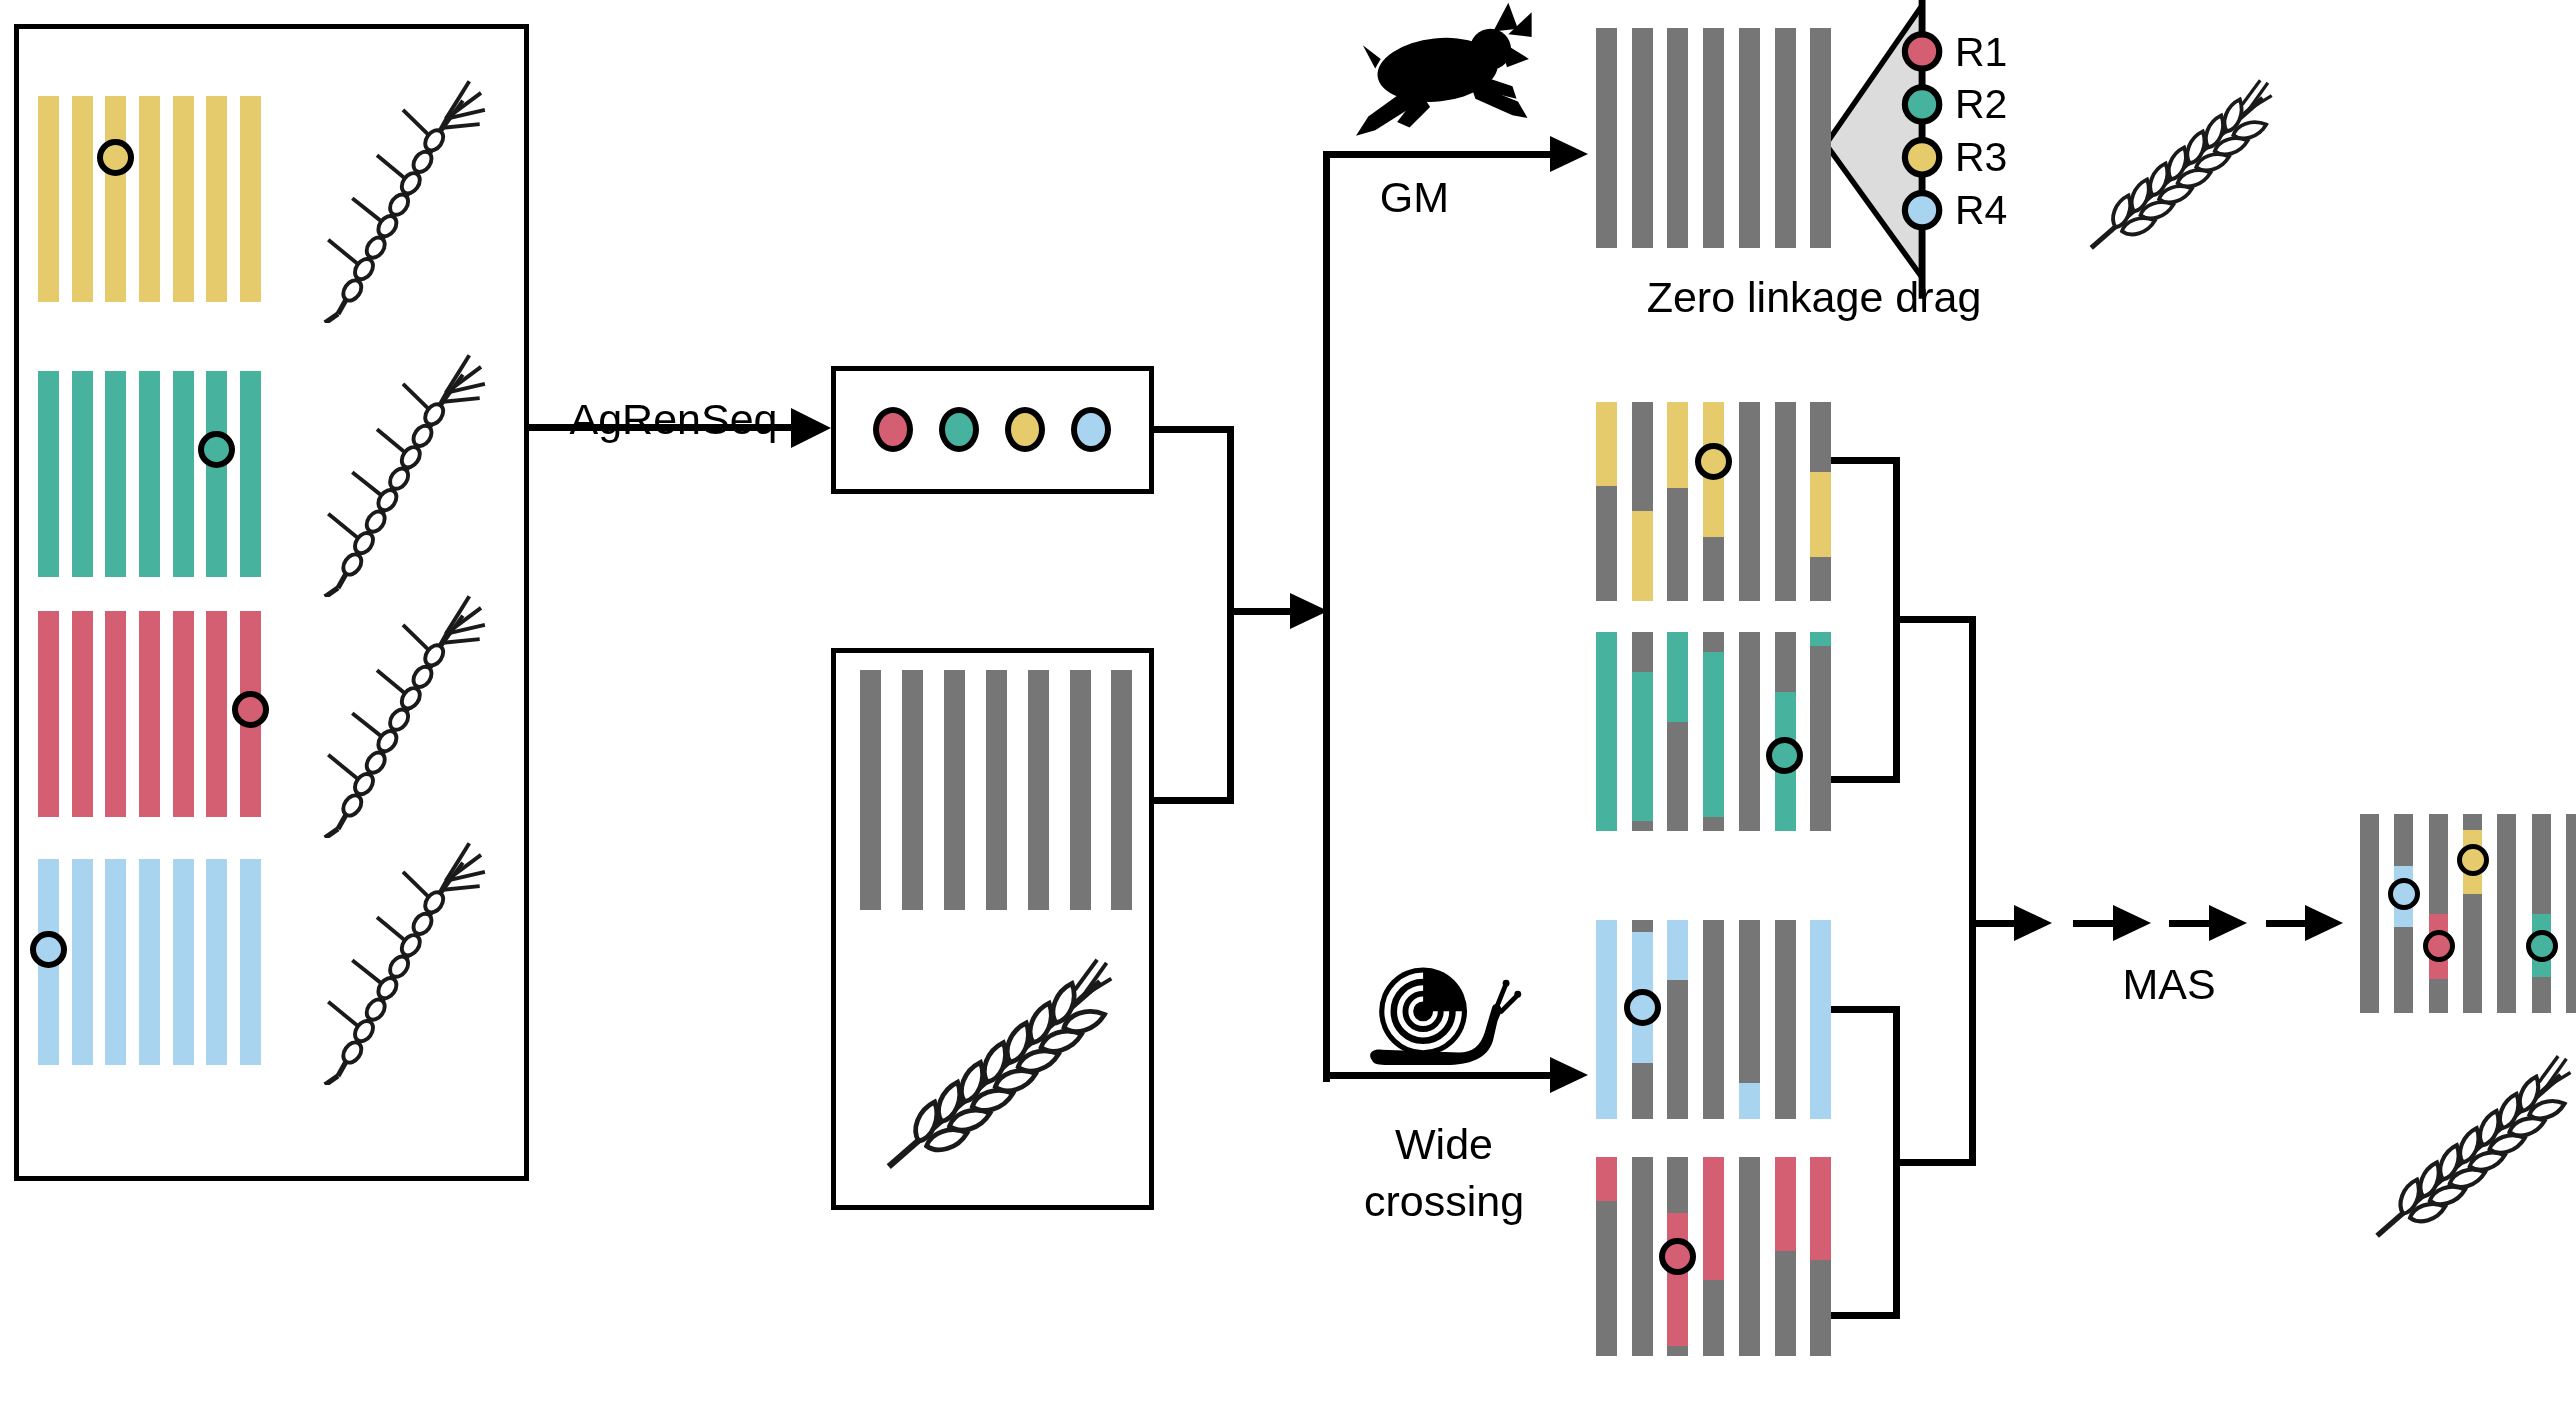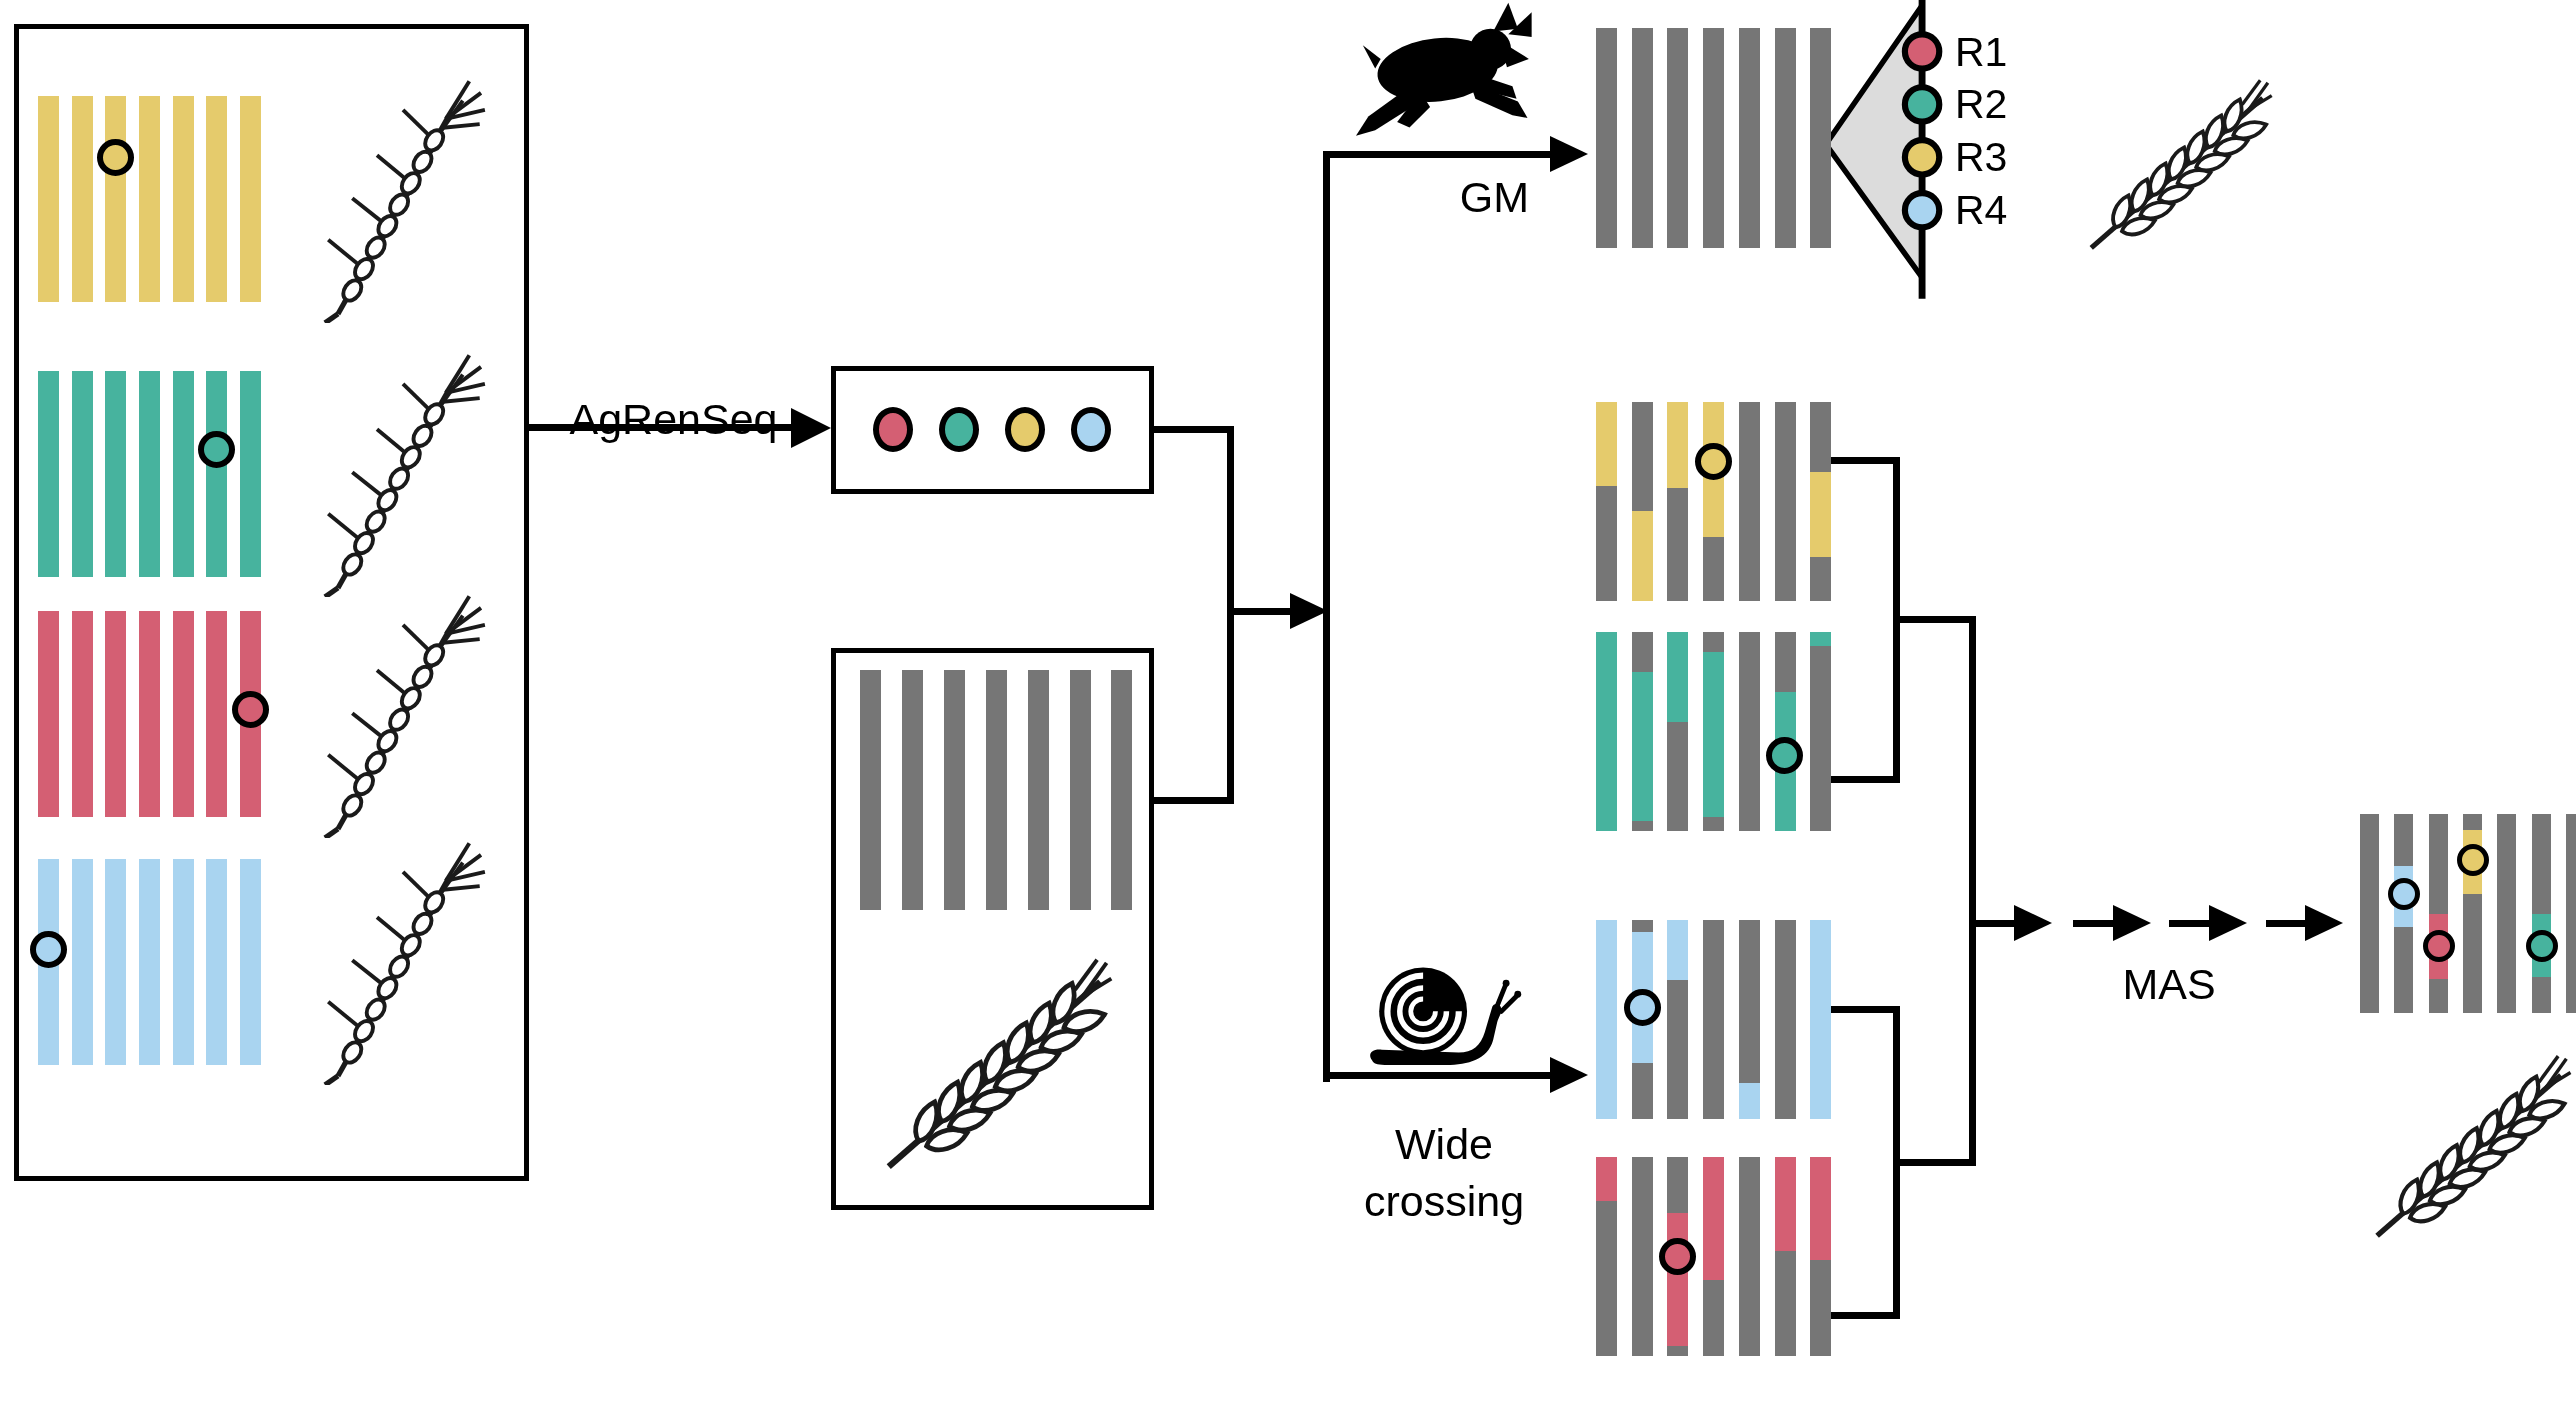--- a/index.html
+++ b/index.html
@@ -59,21 +59,22 @@
   <div class="ln" style="left:1973px;top:920px;width:41px;height:6.9px;"></div>
   <div class="ah" style="left:2014px;top:905px;border-top-width:18.5px;border-bottom-width:18.5px;"></div>
   <div class="ln" style="left:2073px;top:920px;width:40px;height:6.9px;"></div>
   <div class="ah" style="left:2113px;top:905px;border-top-width:18.5px;border-bottom-width:18.5px;"></div>
   <div class="ln" style="left:2169px;top:920px;width:40px;height:6.9px;"></div>
   <div class="ah" style="left:2209px;top:905px;border-top-width:18.5px;border-bottom-width:18.5px;"></div>
   <div class="ln" style="left:2266px;top:920px;width:40px;height:6.9px;"></div>
   <div class="ah" style="left:2305px;top:905px;border-top-width:18.5px;border-bottom-width:18.5px;"></div>
 
   <div class="lbl" style="left:536px;top:347px;width:275px;margin-top:48px;">AgRenSeq</div>
-  <div class="lbl" style="left:1378px;top:173px;width:151px;text-align:right;">GM</div>
+  <div class="lbl" style="left:1339px;top:173px;width:151px;">GM</div>
+  <div class="lbl" style="left:1601px;top:273px;width:426px;">Zero linkage drag</div>
   <div class="lbl" style="left:1341px;top:1120px;width:206px;">Wide</div>
   <div class="lbl" style="left:1341px;top:1177px;width:206px;">crossing</div>
   <div class="lbl" style="left:2066px;top:960px;width:206px;">MAS</div>
 
   <div class="rlbl" style="left:1955px;top:27.5px;">R1</div>
   <div class="rlbl" style="left:1955px;top:80px;">R2</div>
   <div class="rlbl" style="left:1955px;top:133px;">R3</div>
   <div class="rlbl" style="left:1955px;top:186px;">R4</div>
 
   <svg style="left:1779px;top:0px;" width="179" height="316" viewBox="0 0 260 460">

